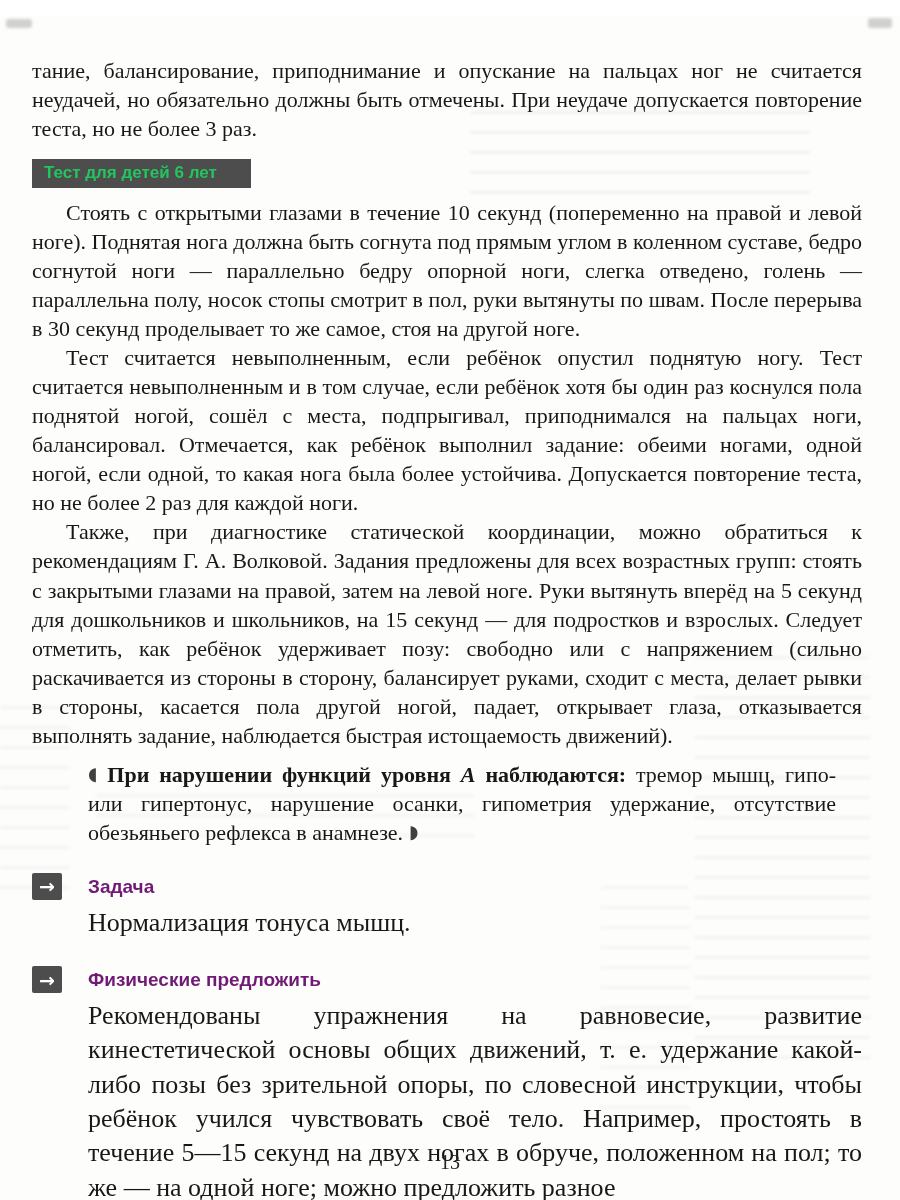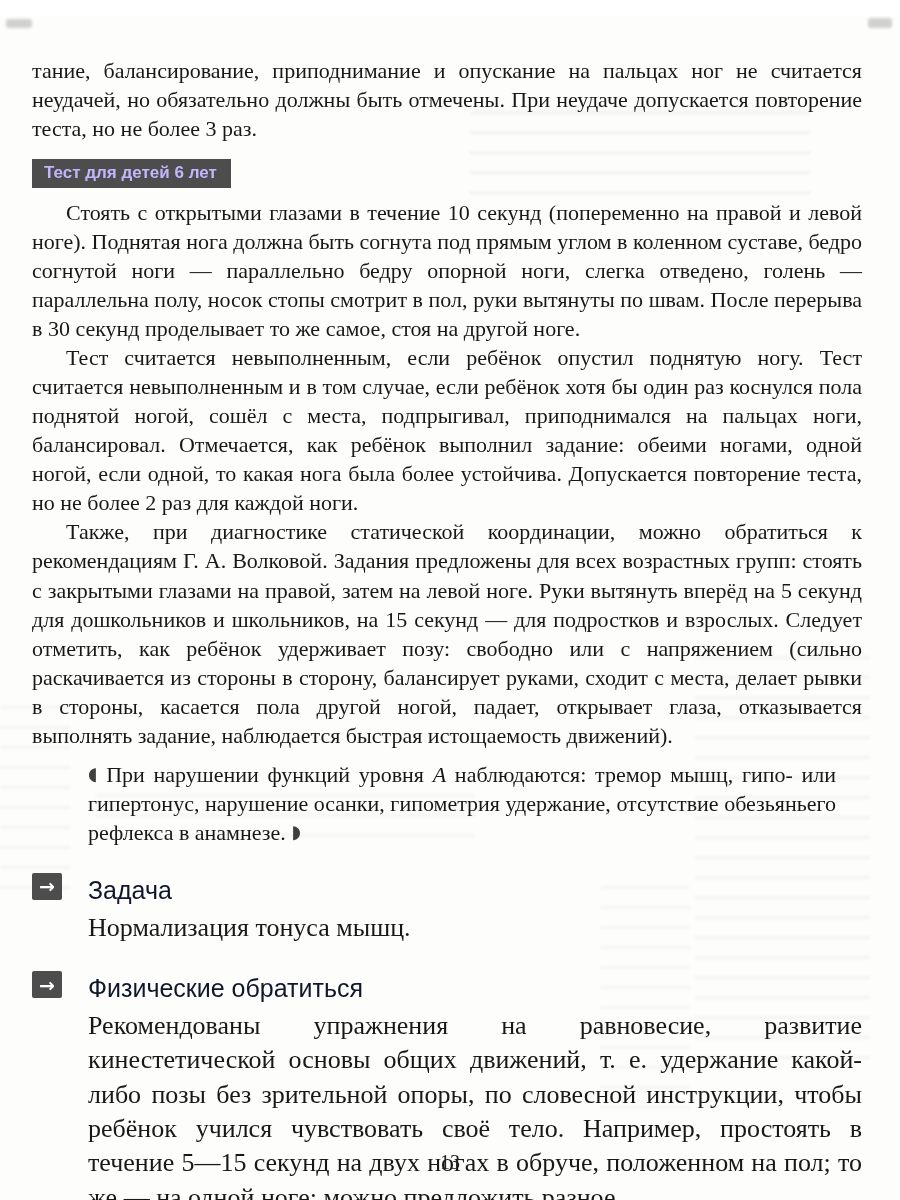--- a/index.html
+++ b/index.html
@@ -21,34 +21,34 @@
     font-size:22px;
     line-height:1.32;
     text-align:justify;
   }
   p.indent { text-indent:34px; }
 
   .test-header {
     display:inline-block;
     margin:16px 0 10px 0;
     background:#4d4d4d;
-    color:#c4b5fd;
+    color:#22c55e;
     font-family:"Liberation Sans","DejaVu Sans",sans-serif;
     font-weight:bold;
     font-size:17px;
-    padding:4px 14px 5px 12px;
+    padding:4px 34px 5px 12px;
   }
 
   .note {
     margin:10px 26px 0 56px;
     font-size:22px;
     line-height:1.32;
     text-align:justify;
   }
-  .note b { font-weight:normal; }
+  .note b { font-weight:bold; }
   .note .mark {
     color:#3f3f3f;
     font-size:0.82em;
     position:relative; top:-2px;
     font-family:"DejaVu Sans",sans-serif;
   }
 
   h1.section-title {
     margin:44px 0 0 0;
     text-align:center;
@@ -71,24 +71,24 @@
     color:#ffffff;
     display:flex; align-items:center; justify-content:center;
     font-family:"DejaVu Sans",sans-serif;
     font-size:19px;
     font-weight:bold;
     border-radius:2px;
     margin-right:26px;
   }
   .section-label {
     font-family:"Liberation Sans","DejaVu Sans",sans-serif;
-    font-weight:normal;
-    font-size:25px;
+    font-weight:bold;
+    font-size:19px;
     padding-top:3px;
-    color:#0f172a;
+    color:#701a75;
   }
   .section-body {
     margin:6px 0 0 56px;
     font-size:26px;
     line-height:1.32;
     text-align:justify;
   }
 
   .page-number {
     position:absolute;
@@ -157,21 +157,21 @@
           <span>→</span>
         </div>
       <div class="section-label">Задача</div>
     </div>
     <p class="section-body">Нормализация тонуса мышц.</p>
 
     <div class="section-row">
       <div class="arrow-box">
           <span>→</span>
         </div>
-      <div class="section-label">Физические обратиться</div>
+      <div class="section-label">Физические предложить</div>
     </div>
     <p class="section-body">Рекомендованы упражнения на равновесие, развитие кинестетической основы общих движений, т. е. удержание какой-либо позы без зрительной опоры, по словесной инструкции, чтобы ребёнок учился чувствовать своё тело. Например, простоять в течение 5—15 секунд на двух ногах в обруче, положенном на пол; то же — на одной ноге; можно предложить разное</p>
 
   </div>
 
   <div class="page-number">13</div>
 
 </div>
 
 </body></html>

